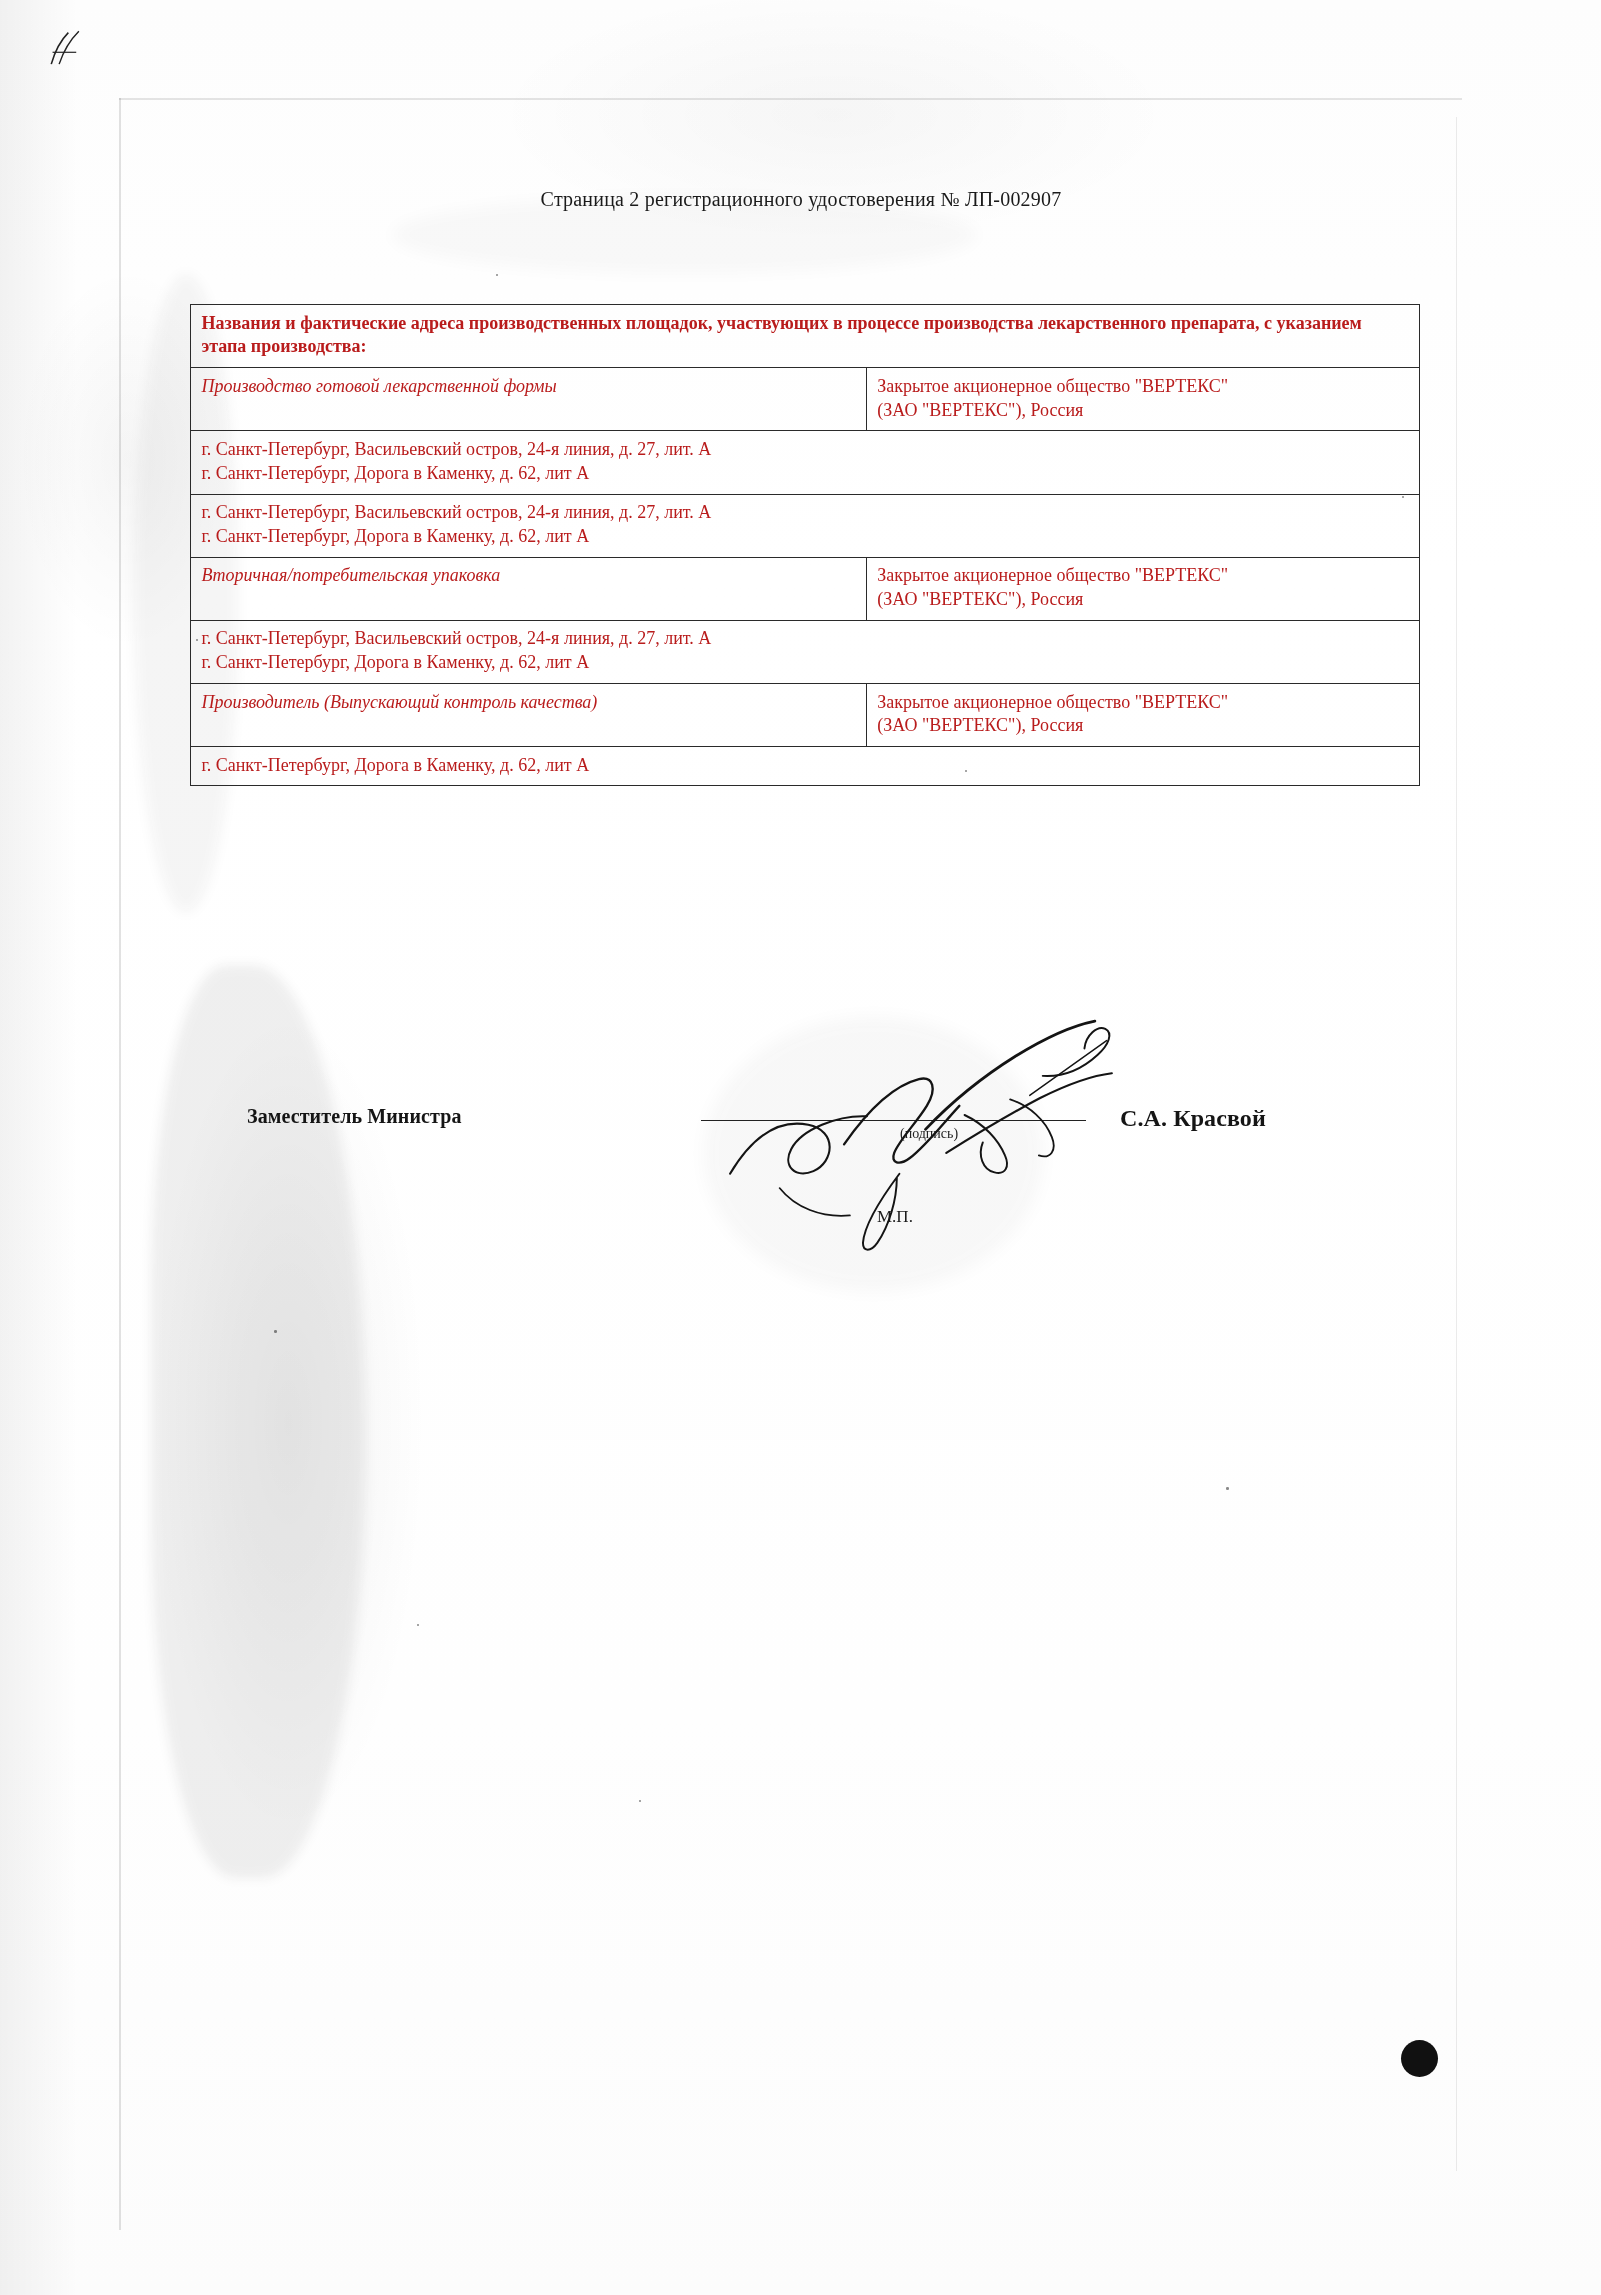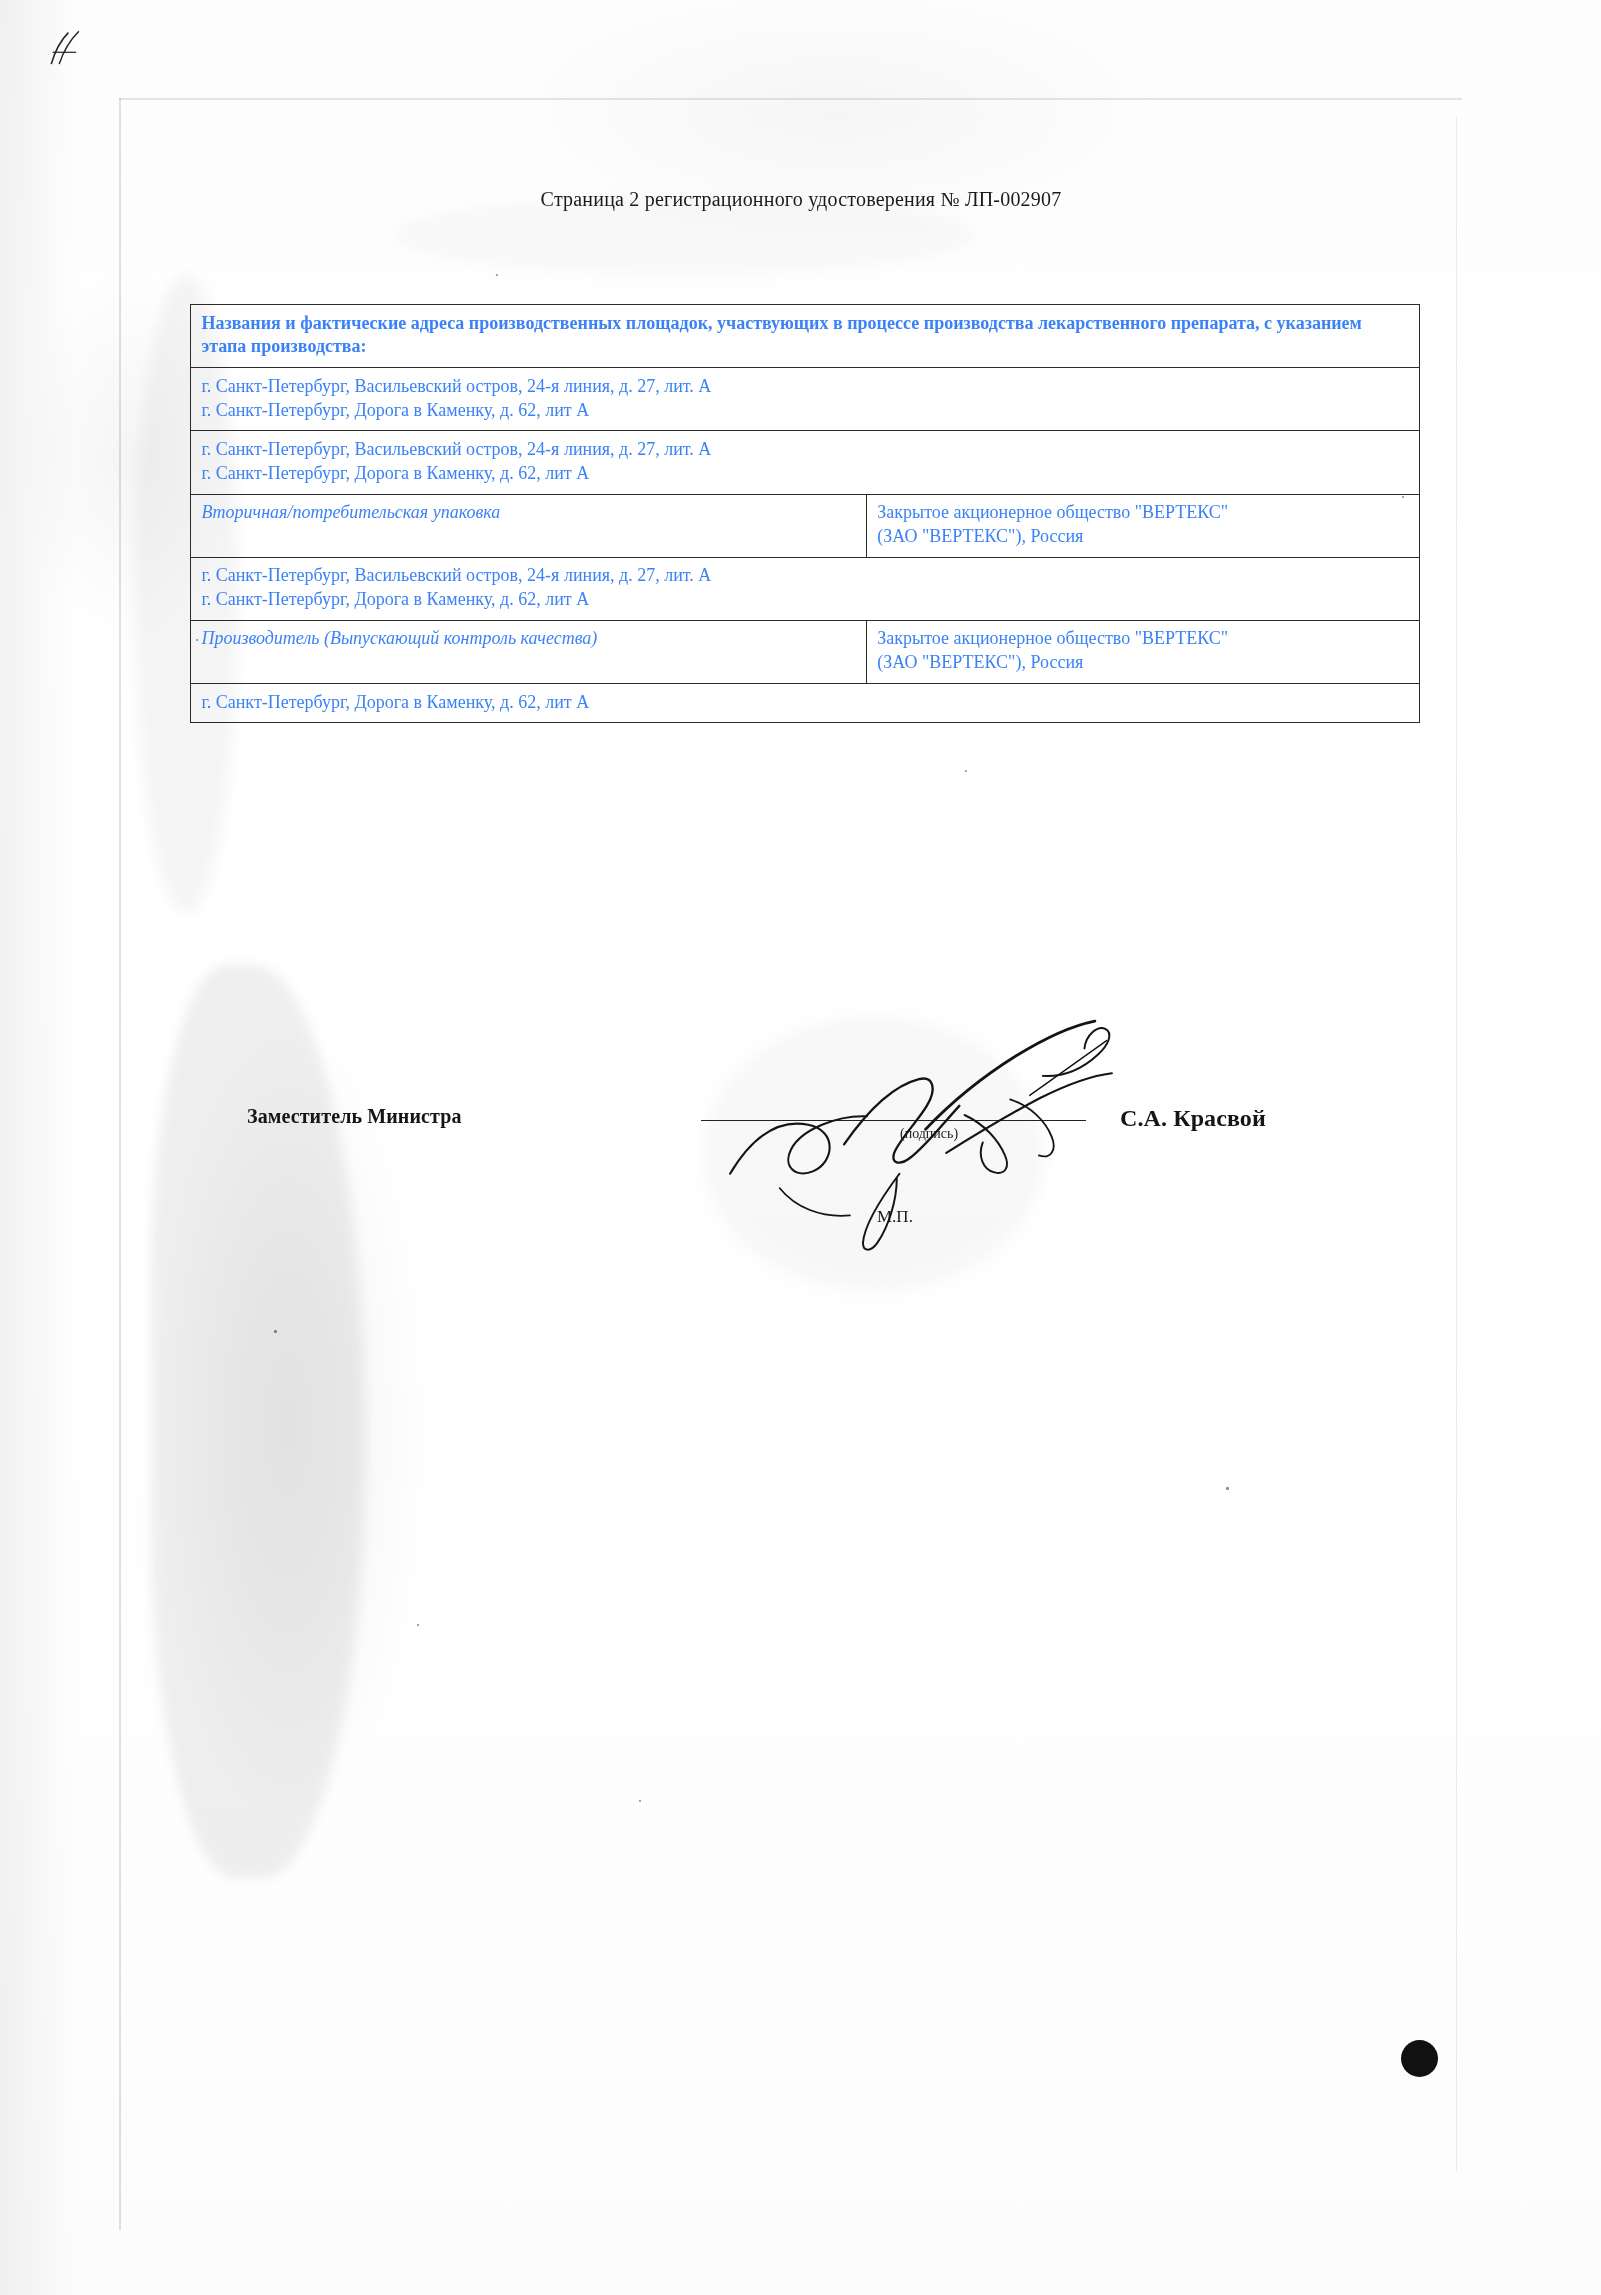--- a/index.html
+++ b/index.html
@@ -73,21 +73,21 @@
     border: 1.3px solid #2a2a2a;
     border-collapse: collapse;
     background: transparent;
   }
   .doc-table td {
     border: 1.3px solid #2a2a2a;
     padding: 6.5px 9px 7.8px 10.4px;
     font-size: 18px;
     line-height: 1.33;
     vertical-align: top;
-    color: #3b82f6;
+    color: #b91c1c;
   }
   .title-cell {
     font-weight: bold;
     font-size: 18.6px;
     line-height: 1.32;
     padding: 9px 10.4px 9px 11.7px;
   }
   .stage-cell {
     font-style: italic;
     width: 55%;
@@ -194,20 +194,27 @@
 <div class="content">
 
   <div class="page-header">Страница 2 регистрационного удостоверения № ЛП-002907</div>
 
   <table class="doc-table">
     <tbody>
       <tr>
         <td class="title-cell" colspan="2">Названия и фактические адреса производственных площадок, участвующих в процессе производства лекарственного препарата, с указанием этапа производства:</td>
       </tr>
 
+      <tr>
+        <td class="stage-cell">Производство готовой лекарственной формы</td>
+        <td class="org-cell">
+          <span>Закрытое акционерное общество "ВЕРТЕКС"</span><br>
+          <span>(ЗАО "ВЕРТЕКС"), Россия</span>
+        </td>
+      </tr>
       <tr>
         <td class="addr-cell" colspan="2">
           <span class="addr-line">г. Санкт-Петербург, Васильевский остров, 24-я линия, д. 27, лит. А</span>
           <span class="addr-line">г. Санкт-Петербург, Дорога в Каменку, д. 62, лит А</span>
         </td>
       </tr>
 
       <tr>
         <td class="addr-cell" colspan="2">
           <span class="addr-line">г. Санкт-Петербург, Васильевский остров, 24-я линия, д. 27, лит. А</span>

